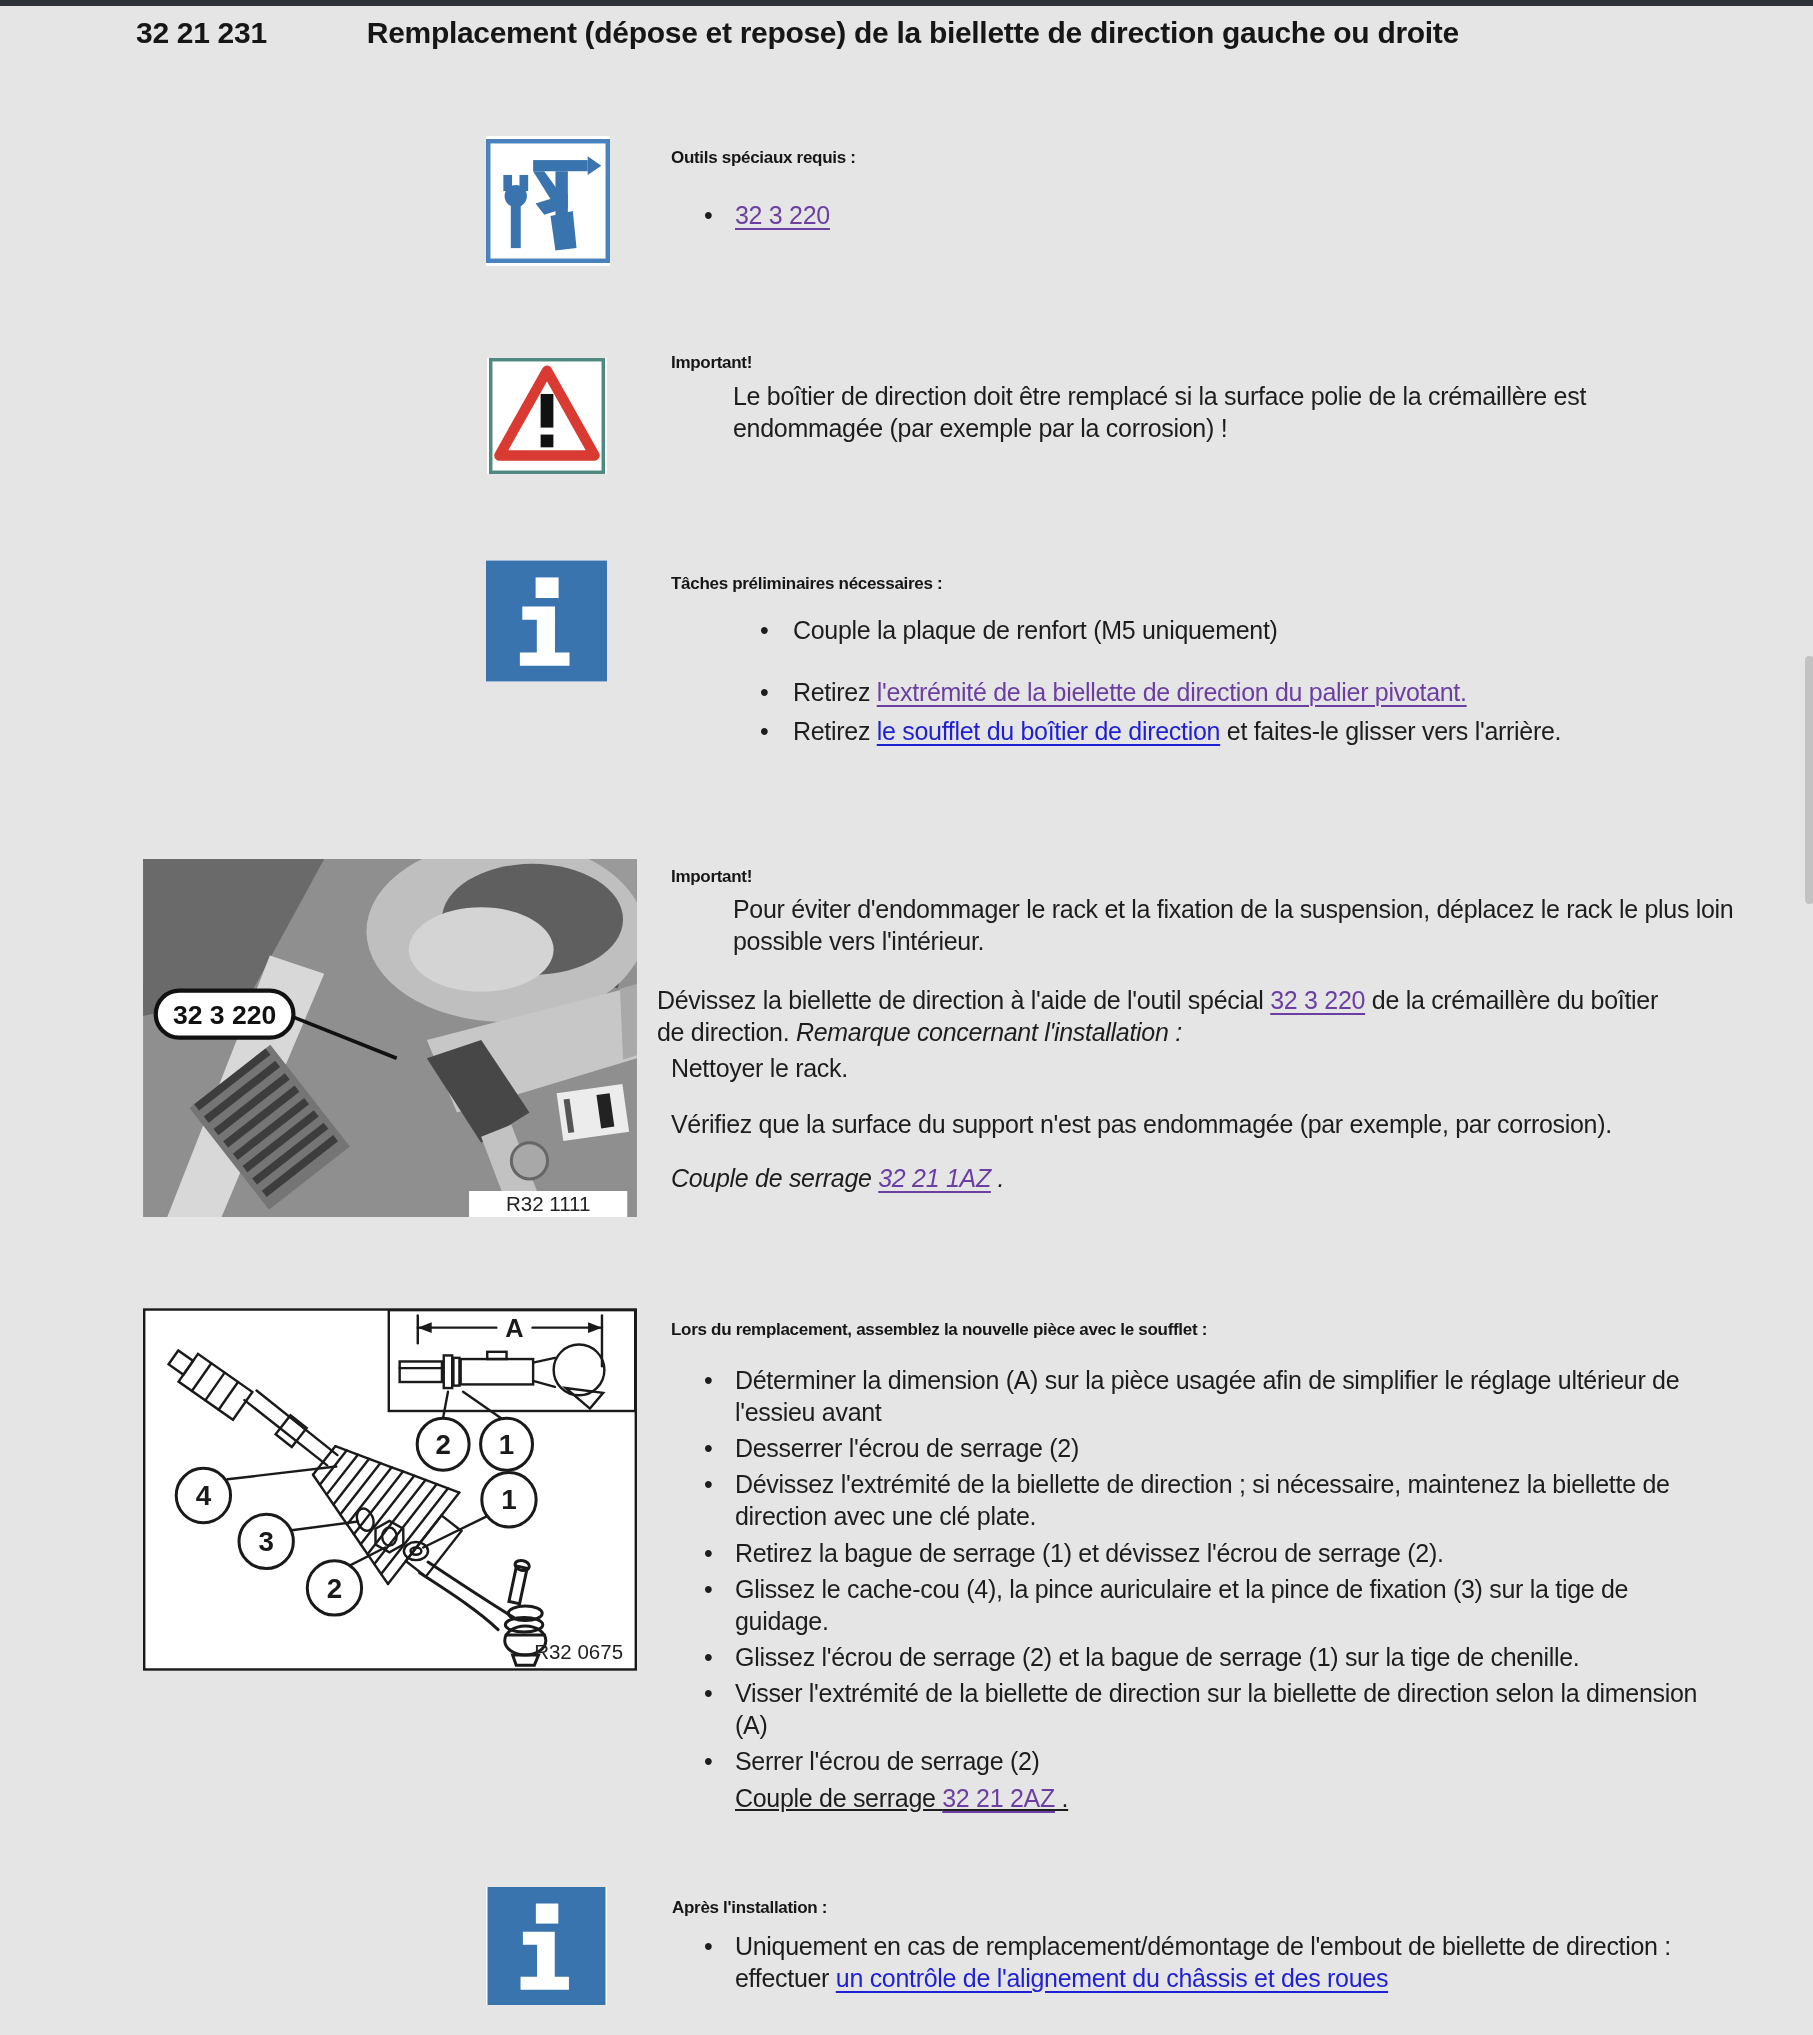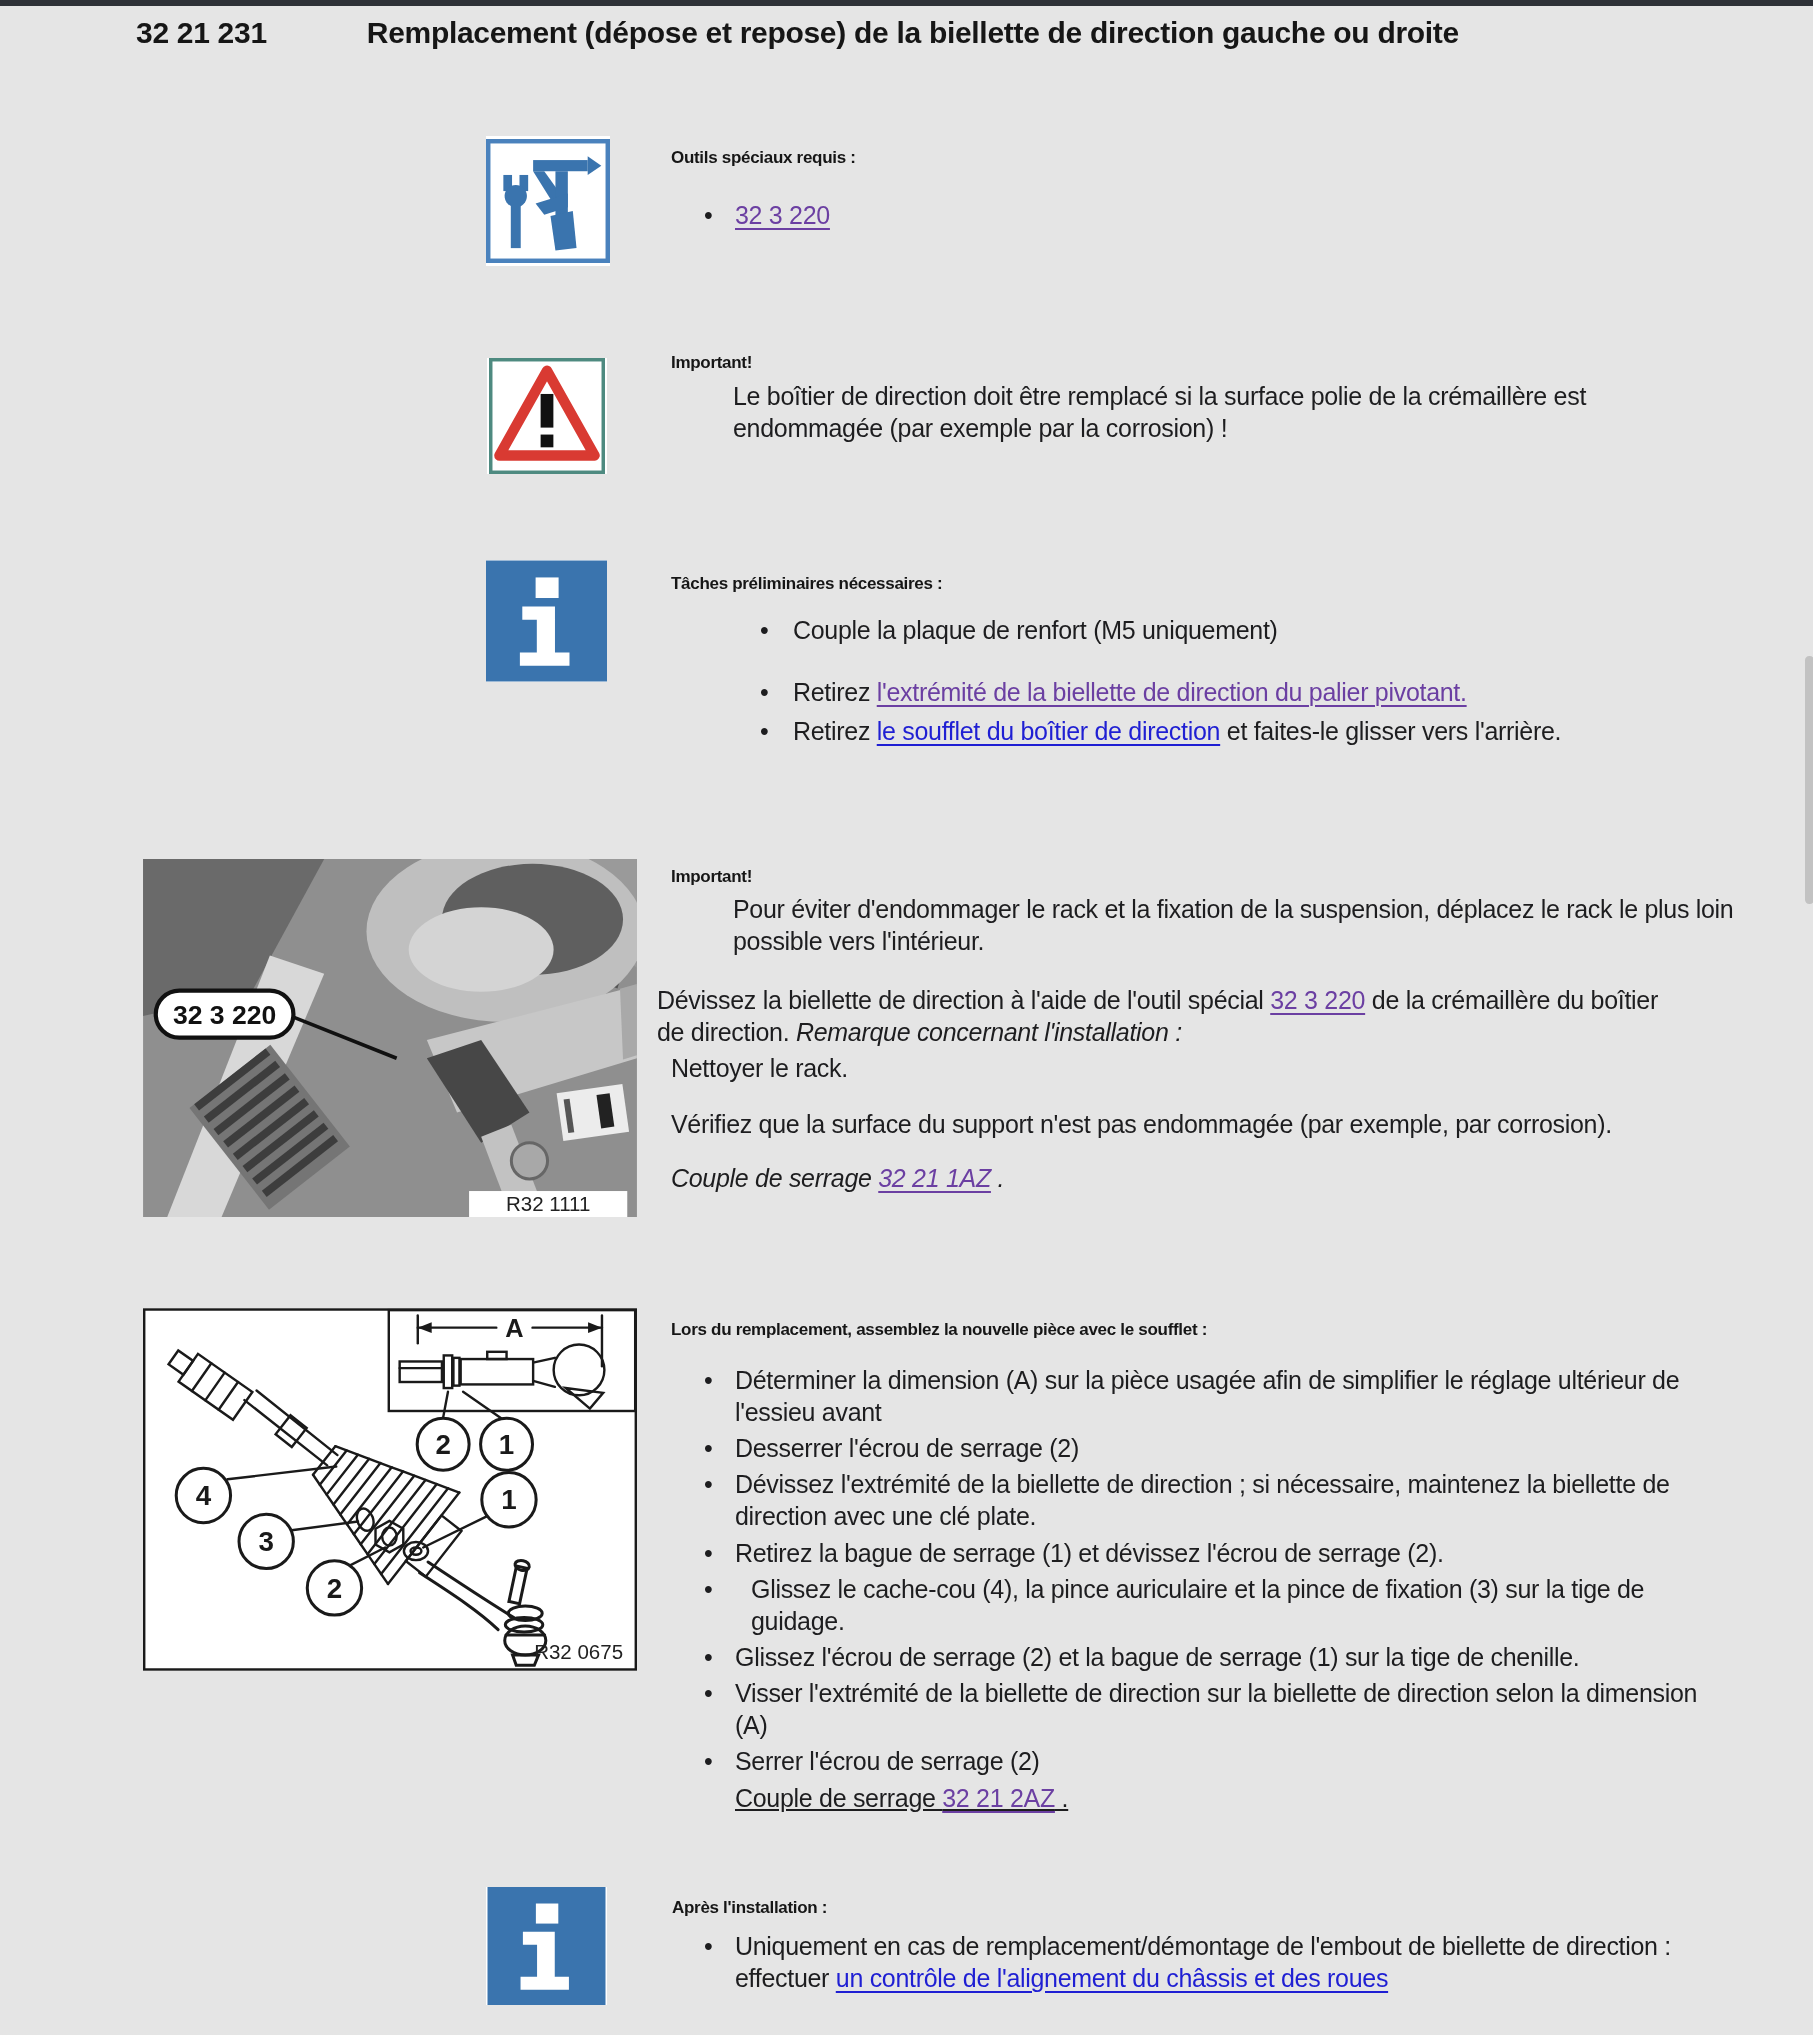--- a/index.html
+++ b/index.html
@@ -260,21 +260,21 @@
     <div class="row li">
       <span class="blt">•</span>
       <div class="t" style="width:979px;"><span>Dévissez l'extrémité de la biellette de direction ; si nécessaire, maintenez la biellette de direction avec une clé plate.</span></div>
     </div>
     <div class="row li">
       <span class="blt">•</span>
       <div class="t" style="width:979px;"><span>Retirez la bague de serrage (1) et dévissez l'écrou de serrage (2).</span></div>
     </div>
     <div class="row li">
       <span class="blt">•</span>
-      <div class="t" style="width:979px;margin-left:16px;"><span>Glissez le cache-cou (4), la pince auriculaire et la pince de fixation (3) sur la tige de guidage.</span></div>
+      <div class="t" style="width:979px;"><span>Glissez le cache-cou (4), la pince auriculaire et la pince de fixation (3) sur la tige de guidage.</span></div>
     </div>
     <div class="row li">
       <span class="blt">•</span>
       <div class="t" style="width:979px;"><span>Glissez l'écrou de serrage (2) et la bague de serrage (1) sur la tige de chenille.</span></div>
     </div>
     <div class="row li">
       <span class="blt">•</span>
       <div class="t" style="width:979px;"><span>Visser l'extrémité de la biellette de direction sur la biellette de direction selon la dimension (A)</span></div>
     </div>
     <div class="row li">

